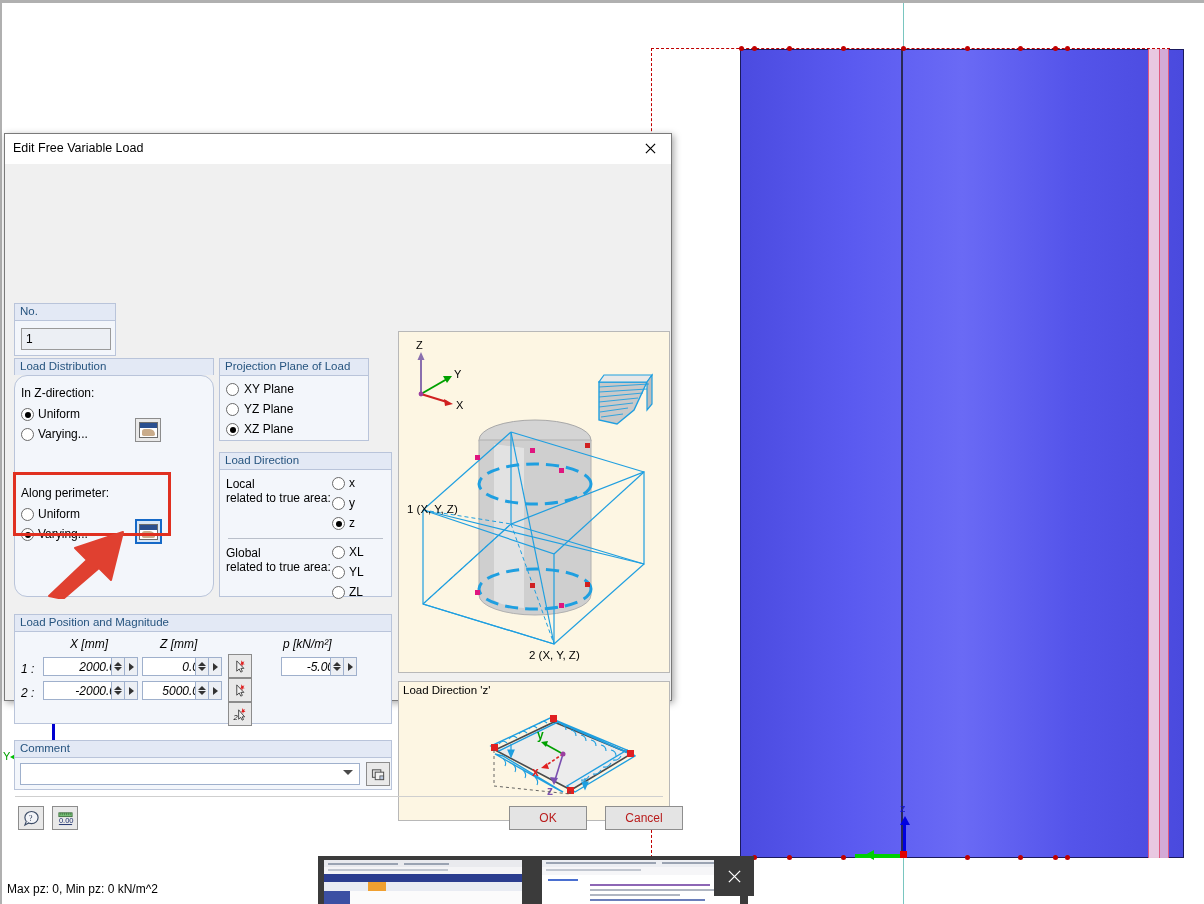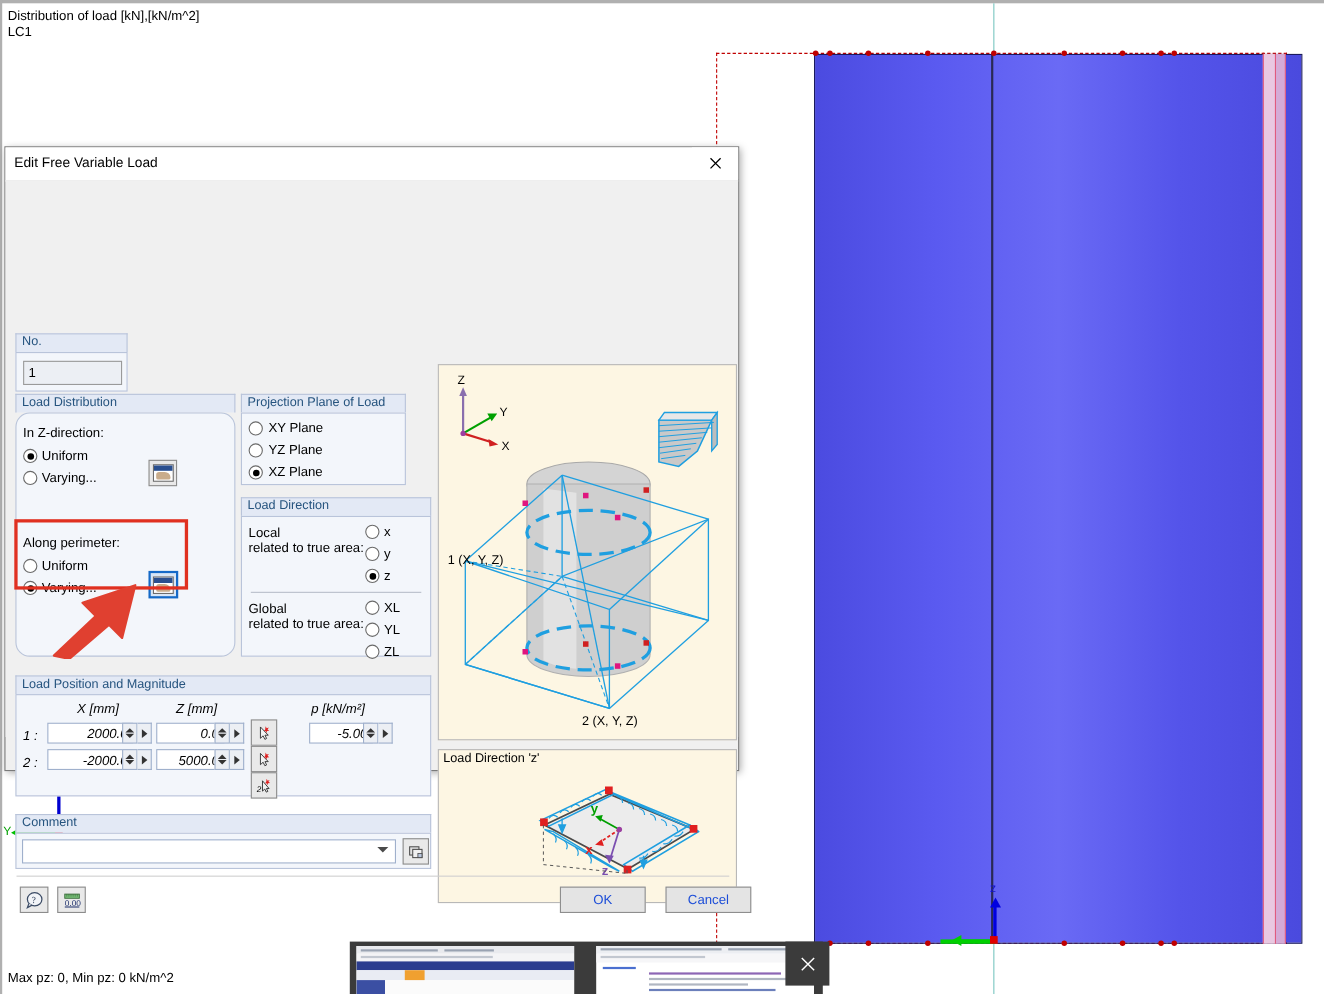--- a/index.html
+++ b/index.html
@@ -103,21 +103,21 @@
   
   .sqbtn{position:absolute;background:#e9e9e9;border:1px solid #8c8c8c;box-sizing:border-box;display:flex;align-items:center;justify-content:center;}
   .sqbtn.sel{border:2px solid #1569c7;background:#d8e6f6;}
 
   
   .ico-dist{width:19px;height:16px;position:relative;background:#fff;border:1px solid #6d6d6d;box-sizing:border-box;overflow:hidden;}
   .ico-dist .top{position:absolute;left:0;top:0;width:100%;height:5px;background:#2a4f8f;}
   .ico-dist .blob{position:absolute;left:2px;top:6px;width:13px;height:7px;background:#c9ac8b;border-radius:3px 6px 2px 2px;}
 
   
-  .btn{position:absolute;background:#e4e4e4;border:1px solid #8e8e8e;box-sizing:border-box;font-size:12px;color:#1d4ed8;display:flex;align-items:center;justify-content:center;cursor:pointer;}
+  .btn{position:absolute;background:#e4e4e4;border:1px solid #8e8e8e;box-sizing:border-box;font-size:12px;color:#b91c1c;display:flex;align-items:center;justify-content:center;cursor:pointer;}
 
   #dlg-footer-sep{position:absolute;left:10px;top:662px;width:648px;height:1px;background:#cfcfcf;}
 
   
   .preview{position:absolute;background:#fdf6e3;border:1px solid #b8b8b8;box-sizing:border-box;overflow:hidden;}
   .preview .ptitle{position:absolute;left:4px;top:2px;font-size:11.5px;color:#000;}
 
   
   #hl-box{position:absolute;left:8px;top:338px;width:158px;height:64px;border:3px solid #e03020;box-sizing:border-box;pointer-events:none;}
   #hl-arrow{position:absolute;left:36px;top:370px;width:130px;height:95px;pointer-events:none;}
@@ -162,22 +162,20 @@
   <div class="node-dot" style="left:752px;top:855px;"></div>
   <div class="node-dot" style="left:787px;top:855px;"></div>
   <div class="node-dot" style="left:841px;top:855px;"></div>
   <div class="node-dot" style="left:965px;top:855px;"></div>
   <div class="node-dot" style="left:1018px;top:855px;"></div>
   <div class="node-dot" style="left:1053px;top:855px;"></div>
   <div class="node-dot" style="left:1065px;top:855px;"></div>
 
   <div style="position:absolute;left:855px;top:854px;width:50px;height:4px;background:#00d000;"></div>
 
-  <div id="header-text"><span>Distribution of load [kN],[kN/m^2]</span>
-<span>LC1</span></div>
   <div id="status-text">Max pz: 0, Min pz: 0 kN/m^2</div>
 
   <div id="axis-triad"></div>
   <div id="axis-z-line"></div>
   <div id="axis-z-arrow"></div>
   <div id="axis-z-label" class="lbl">Z</div>
   <div id="axis-y-line"></div>
   <div id="axis-y-arrow"></div>
   <div id="axis-y-label" class="lbl">Y</div>
   <div id="axis-origin"></div>

